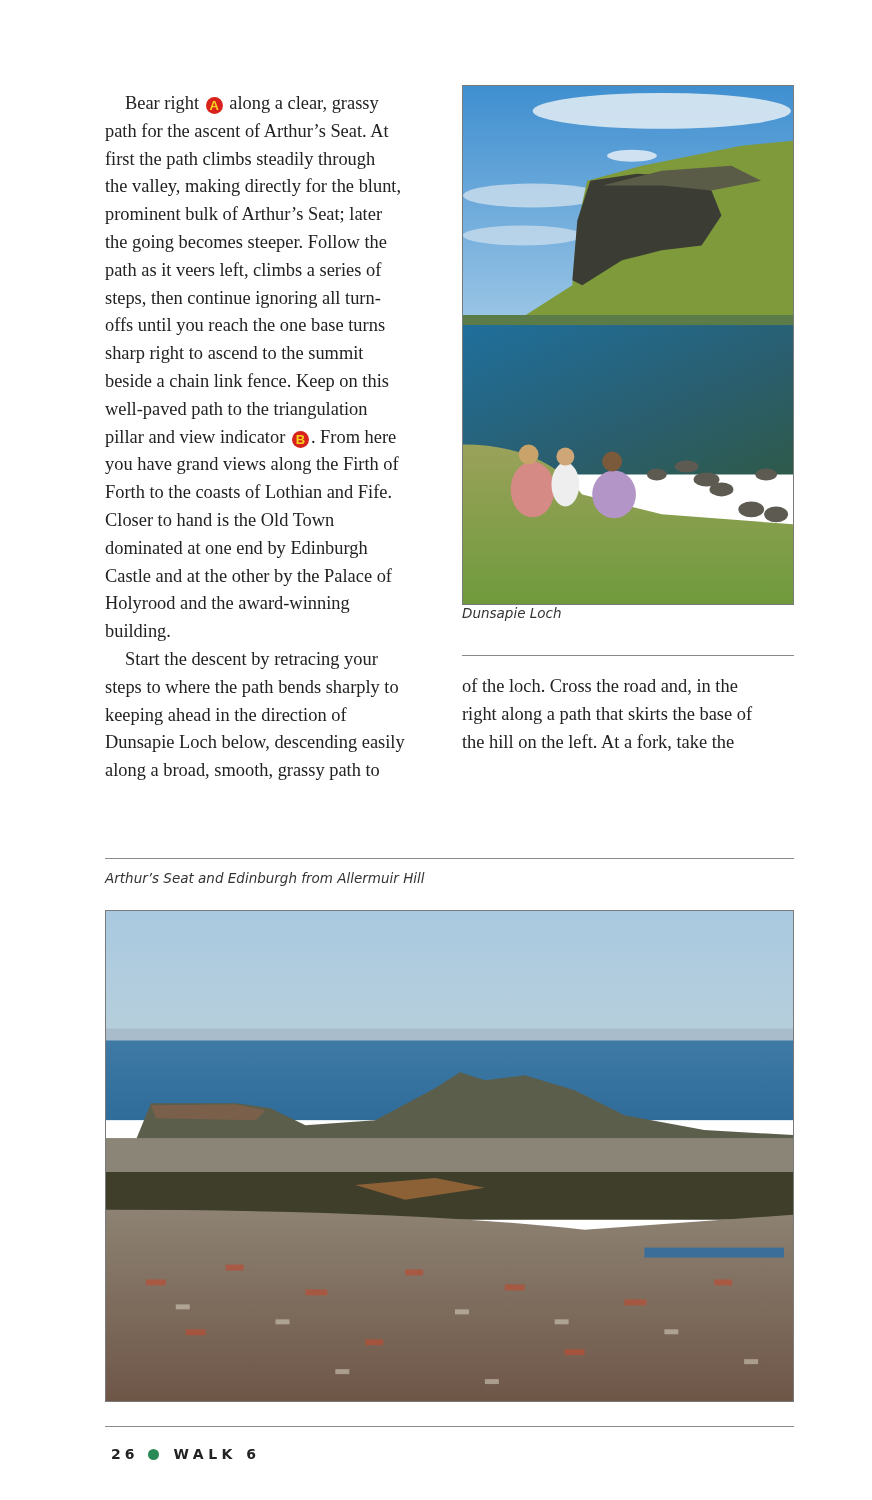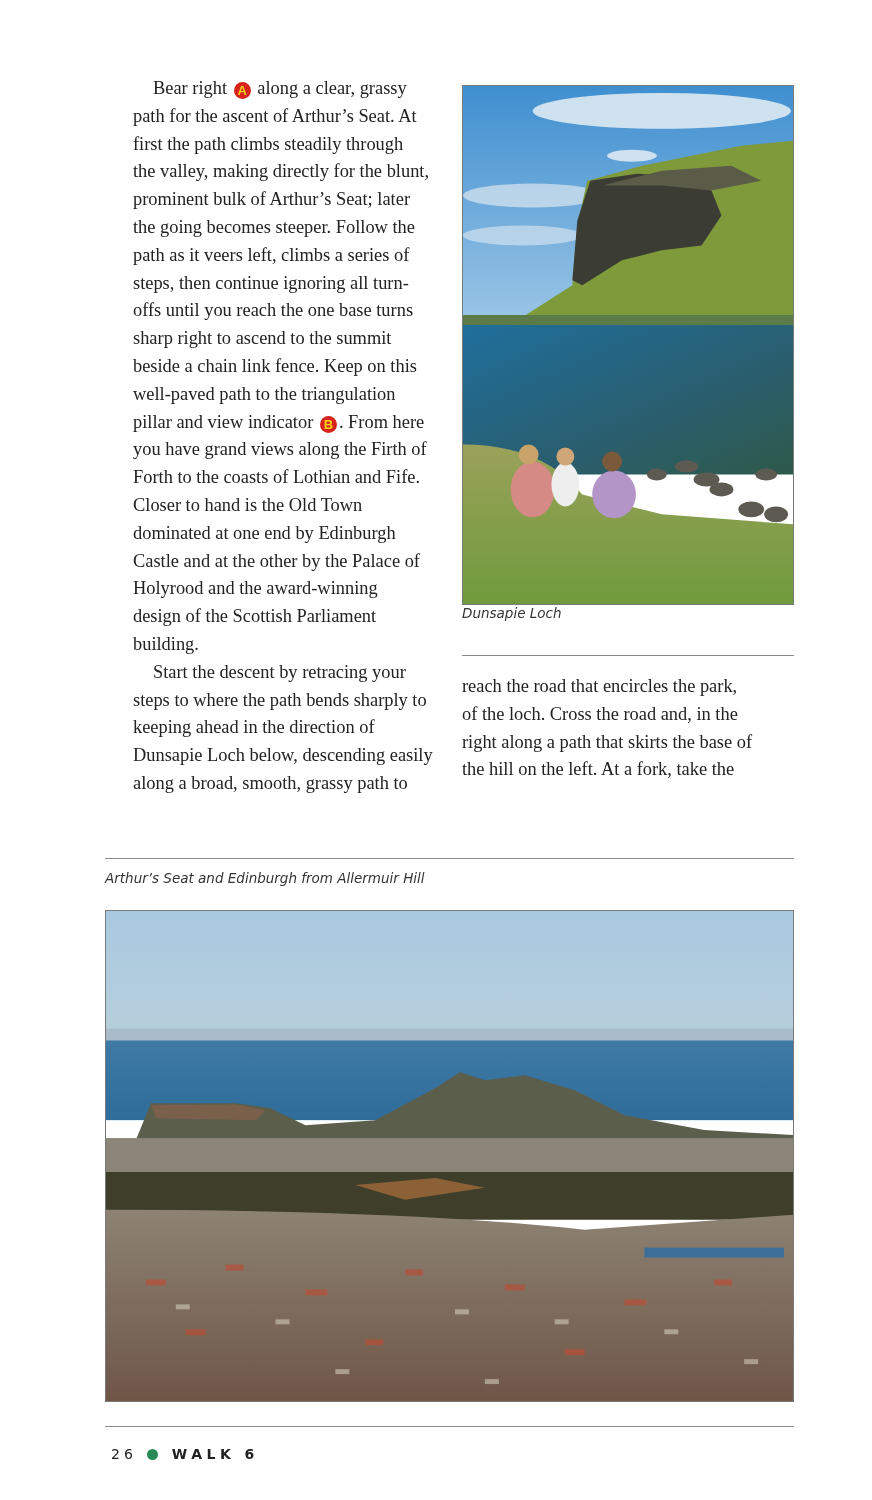--- a/index.html
+++ b/index.html
@@ -6,40 +6,40 @@
     body { width: 872px; height: 1500px; position: relative; overflow: hidden; }
     .page { position: absolute; left: 0; top: 0; width: 872px; height: 1500px; }
     .body-text {
       font-family: "Liberation Serif", "DejaVu Serif", serif;
       font-size: 18.4px; line-height: 27.8px; color: #222222;
       position: absolute; margin: 0;
     }
     .body-text p { margin: 0; }
     .line { display: block; white-space: nowrap; }
     .indent { padding-left: 20px; }
-    .col-left { left: 105px; top: 75px; width: 340px; margin-left: 28px; }
+    .col-left { left: 105px; top: 90px; width: 340px; }
     .col-right { left: 462px; top: 673px; width: 340px; }
     .marker {
       display: inline-block; width: 17px; height: 17px; border-radius: 50%;
       background: #d8231d; color: #f6d21a; font-family: "Liberation Sans", "DejaVu Sans", sans-serif;
       font-weight: bold; font-size: 13px; line-height: 17px; text-align: center;
       vertical-align: -1px; margin: 0 2px;
     }
     .caption {
       position: absolute; font-family: "DejaVu Sans", sans-serif;
       font-style: italic; font-size: 13.5px; color: #333333; white-space: nowrap;
     }
     .rule { position: absolute; height: 1px; background: #8a8a8a; }
     .photo { position: absolute; overflow: hidden; border: 1px solid #7a7a7a; box-sizing: border-box; }
     .photo svg { display: block; width: 100%; height: 100%; }
     .footer {
       position: absolute; left: 111px; top: 1446px; font-family: "DejaVu Sans", sans-serif;
       font-size: 14px; color: #222; display: flex; align-items: center;
     }
-    .folio { font-weight: normal; letter-spacing: 4px; }
+    .folio { font-weight: bold; letter-spacing: 4px; }
     .dot { width: 11px; height: 11px; border-radius: 50%; background: #2a8a55; margin: 0 14px 0 10px; display: inline-block; }
     .running-head { letter-spacing: 4.5px; font-weight: bold; }
   </style>
 </head>
 <body>
 
 <div class="page">
 
   <div class="body-text col-left">
     <p>
@@ -55,21 +55,20 @@
       <span class="line">sharp right to ascend to the summit</span>
       <span class="line">beside a chain link fence. Keep on this</span>
       <span class="line">well-paved path to the triangulation</span>
       <span class="line"><span>pillar and view indicator</span> <span class="marker">B</span><span>. From here</span></span>
       <span class="line">you have grand views along the Firth of</span>
       <span class="line">Forth to the coasts of Lothian and Fife.</span>
       <span class="line">Closer to hand is the Old Town</span>
       <span class="line">dominated at one end by Edinburgh</span>
       <span class="line">Castle and at the other by the Palace of</span>
       <span class="line">Holyrood and the award-winning</span>
-      <span class="line">design of the Scottish Parliament</span>
       <span class="line">building.</span>
     </p>
     <p>
       <span class="line indent">Start the descent by retracing your</span>
       <span class="line">steps to where the path bends sharply to</span>
       <span class="line">keeping ahead in the direction of</span>
       <span class="line">Dunsapie Loch below, descending easily</span>
       <span class="line">along a broad, smooth, grassy path to</span>
     </p>
   </div>
@@ -117,21 +116,20 @@
         <ellipse cx="305" cy="390" rx="11" ry="6"></ellipse>
         <ellipse cx="195" cy="390" rx="10" ry="6"></ellipse>
       </g>
     </svg>
   </div>
   <div class="caption" style="left:462px; top:605px;">Dunsapie Loch</div>
   <div class="rule" style="left:462px; top:655px; width:332px;"></div>
 
   <div class="body-text col-right">
     <p>
-      <span class="line">reach the road that encircles the park,</span>
       <span class="line">of the loch. Cross the road and, in the</span>
       <span class="line">right along a path that skirts the base of</span>
       <span class="line">the hill on the left. At a fork, take the</span>
     </p>
   </div>
 
   <div class="rule" style="left:105px; top:858px; width:689px;"></div>
   <div class="caption" style="left:105px; top:870px;text-align:right;">Arthur’s Seat and Edinburgh from Allermuir Hill</div>
   <div class="photo" style="left:105px; top:910px; width:689px; height:492px;">
     <svg viewBox="0 0 689 492" preserveAspectRatio="none">

